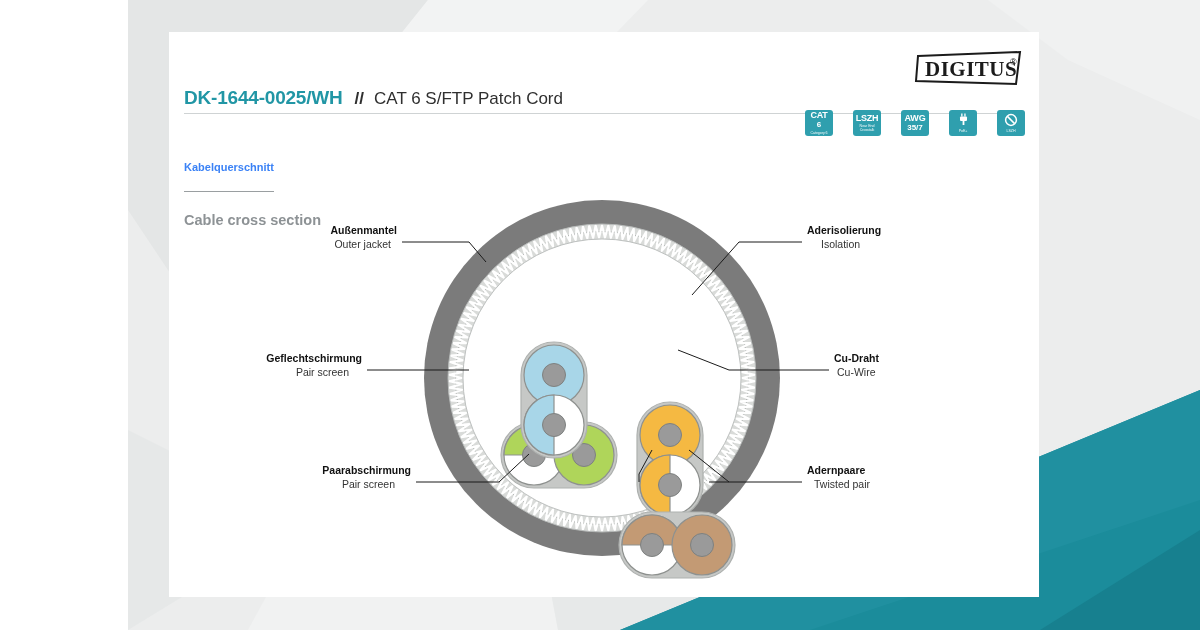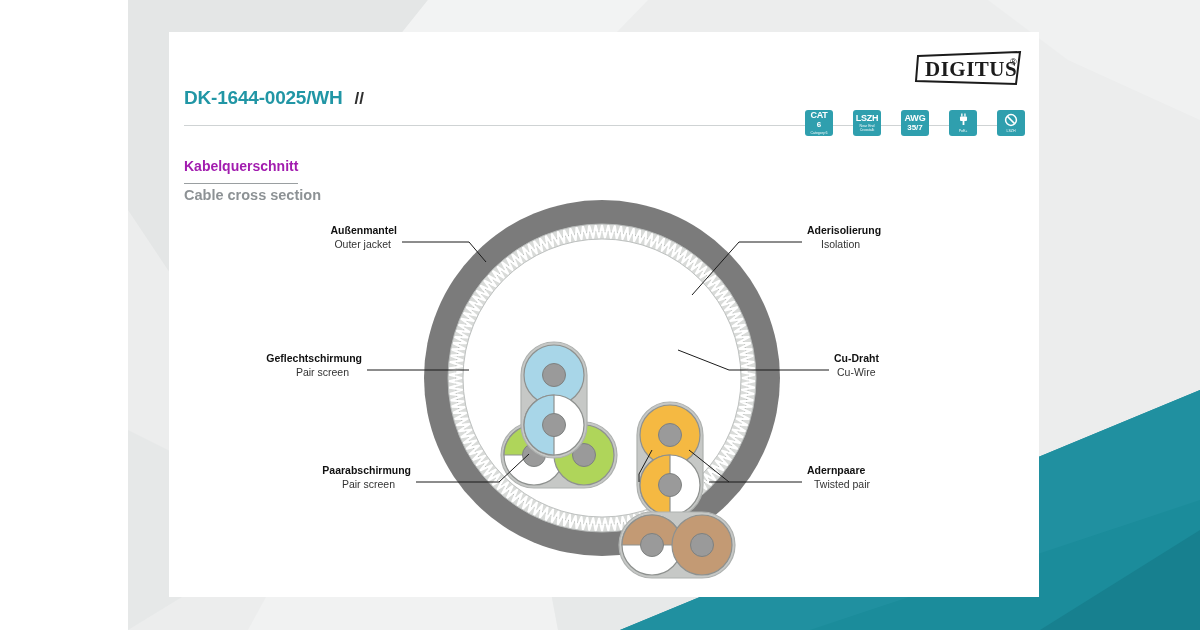--- a/index.html
+++ b/index.html
@@ -22,32 +22,32 @@
   
   .card{
     position:absolute;left:169px;top:32px;width:870px;height:565px;
     background:#ffffff;
   }
 
   
   .hdr{position:absolute;left:15px;top:55px;width:836px;}
   .hdr-line{
     display:flex;align-items:baseline;gap:0px;
-    border-bottom:1.5px solid #cfd3d4;padding-bottom:16px;
+    border-bottom:1.5px solid #cfd3d4;padding-bottom:4px;
   }
   .sku{color:#2196a5;font-weight:bold;font-size:19px;letter-spacing:-0.2px;}
   .slashes{color:#2f2f2f;font-weight:bold;font-size:17px;margin:0 10px 0 12px;}
   .prodname{color:#2f2f2f;font-size:17px;}
 
   .subhdr{position:absolute;left:15px;top:125px;}
   .sub-de{
-    color:#a21caf;font-weight:bold;font-size:14px;
-    border-bottom:1.3px solid #9a9fa1;display:inline-block;padding-bottom:9px;
-  }
-  .sub-en{color:#8d9295;font-weight:bold;font-size:14.5px;margin-top:3px;}
+    color:#3b82f6;font-weight:bold;font-size:11px;
+    border-bottom:1.3px solid #9a9fa1;display:inline-block;padding-bottom:18px;
+  }
+  .sub-en{color:#8d9295;font-weight:bold;font-size:14.5px;margin-top:20px;}
 
   
   .logo{position:absolute;right:15px;top:18px;width:110px;height:40px;}
   .logo svg{display:block;}
 
   
   .badges{position:absolute;right:14px;top:78px;display:flex;gap:20px;}
   .badge{
     width:28px;height:26px;border-radius:3px;background:#2f9fae;
     color:#ffffff;display:flex;flex-direction:column;align-items:center;
@@ -100,20 +100,21 @@
         <polygon points="4,6 106,2 102,34 2,31" fill="#ffffff" stroke="#1b1b1b" stroke-width="2"></polygon>
         <text x="11" y="26" font-family="'Liberation Serif', serif" font-size="21" font-weight="bold" fill="#1b1b1b" letter-spacing="0.5">DIGITUS</text>
         <text x="96" y="15" font-family="'Liberation Sans', sans-serif" font-size="9" fill="#1b1b1b">®</text>
       </svg>
     </div>
 
     <div class="hdr">
       <div class="hdr-line">
         <span class="sku">DK-1644-0025/WH</span>
         <span class="slashes">//</span>
+        <span class="prodname">CAT 6 S/FTP Patch Cord</span>
       </div>
     </div>
 
     <div class="subhdr">
       <div class="sub-de">Kabelquerschnitt</div>
       <div class="sub-en">Cable cross section</div>
     </div>
 
     <div class="badges">
       <div class="badge">

